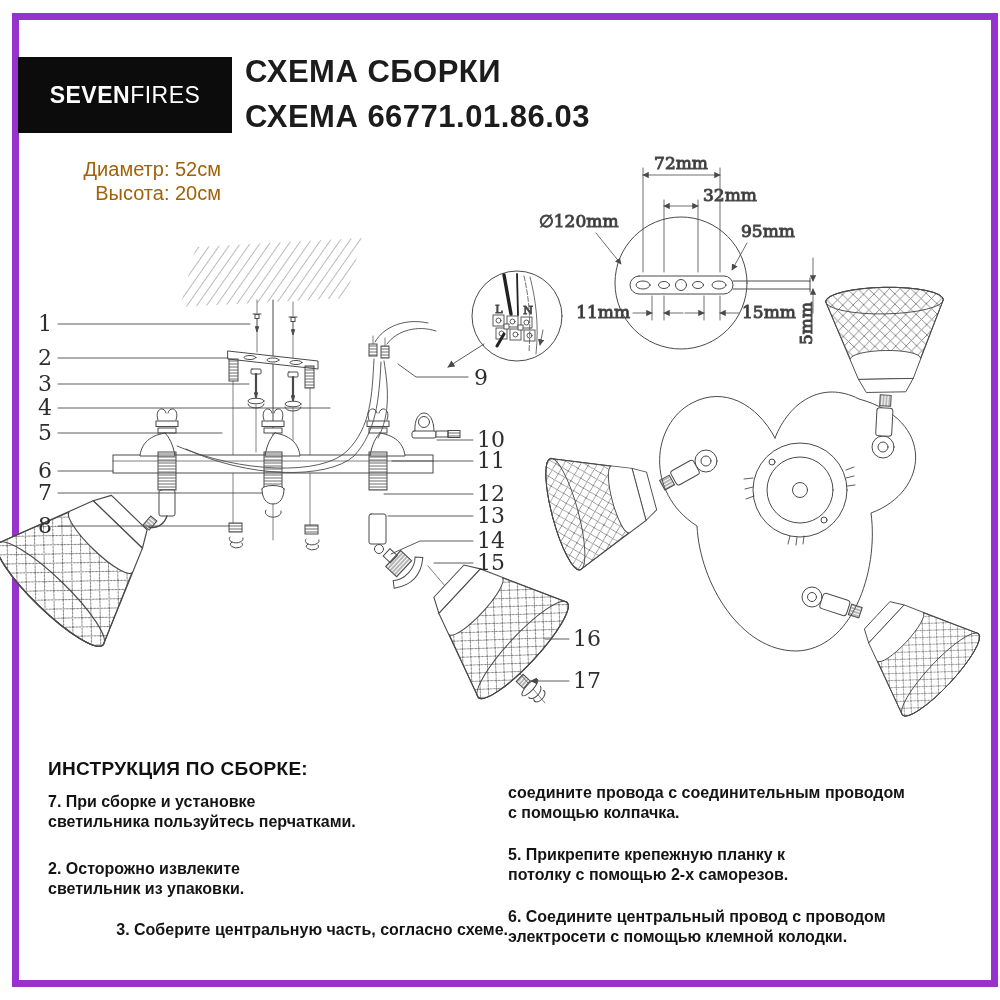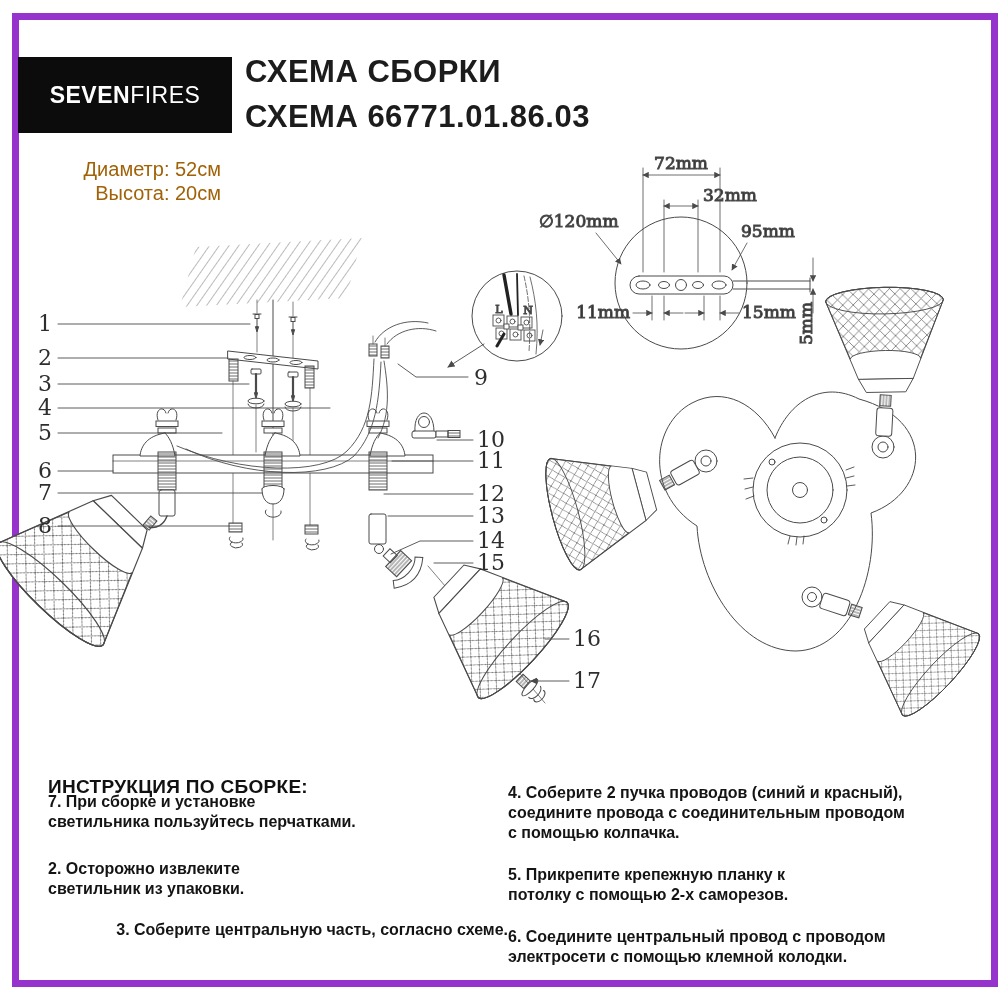--- a/index.html
+++ b/index.html
@@ -11,21 +11,21 @@
   .logo{left:18px;top:57px;width:214px;height:76px;background:#0c0c0c;
         display:flex;align-items:center;justify-content:center;color:#fff;
         font-size:23px;letter-spacing:.5px;}
   .logo .b{font-weight:800;}
   .logo .l{font-weight:300;}
   .title{left:245px;top:49px;font-size:31px;line-height:45px;font-weight:800;
          letter-spacing:.5px;color:#1c1c1c;white-space:nowrap;}
   .specs{left:56px;top:157px;width:165px;text-align:right;font-size:20px;
          line-height:24px;font-weight:400;color:#a16207;white-space:nowrap;}
   .diagram{left:0;top:0;width:1000px;height:1000px;}
-  .instr-head{left:48px;top:776px;font-size:19px;font-weight:800;letter-spacing:.3px;}
+  .instr-head{left:48px;top:758px;font-size:19px;font-weight:800;letter-spacing:.3px;}
   .col{font-size:16px;font-weight:700;line-height:20px;color:#141414;}
   .col-l{left:48px;top:792px;width:460px;}
   .col-r{left:508px;top:783px;width:478px;}
   .item{white-space:nowrap;}
   .col-l .item+.item{margin-top:27px;}
   .col-l .item:nth-child(3){margin-top:21px;text-align:right;}
   .col-r .item+.item{margin-top:22px;}
   svg text{font-family:"DejaVu Serif",serif;fill:#2e2e2e;}
 </style>
 </head>
@@ -377,21 +377,20 @@
       <div>2. Осторожно извлеките</div>
       <div>светильник из упаковки.</div>
     </div>
     <div class="item">
       <div>3. Соберите центральную часть, согласно схеме.</div>
     </div>
   </div>
 
   <div class="abs col col-r">
     <div class="item">
-      <div>4. Соберите 2 пучка проводов (синий и красный),</div>
       <div>соедините провода с соединительным проводом</div>
       <div>с помощью колпачка.</div>
     </div>
     <div class="item">
       <div>5. Прикрепите крепежную планку к</div>
       <div>потолку с помощью 2-х саморезов.</div>
     </div>
     <div class="item">
       <div>6. Соедините центральный провод с проводом</div>
       <div>электросети с помощью клемной колодки.</div>

